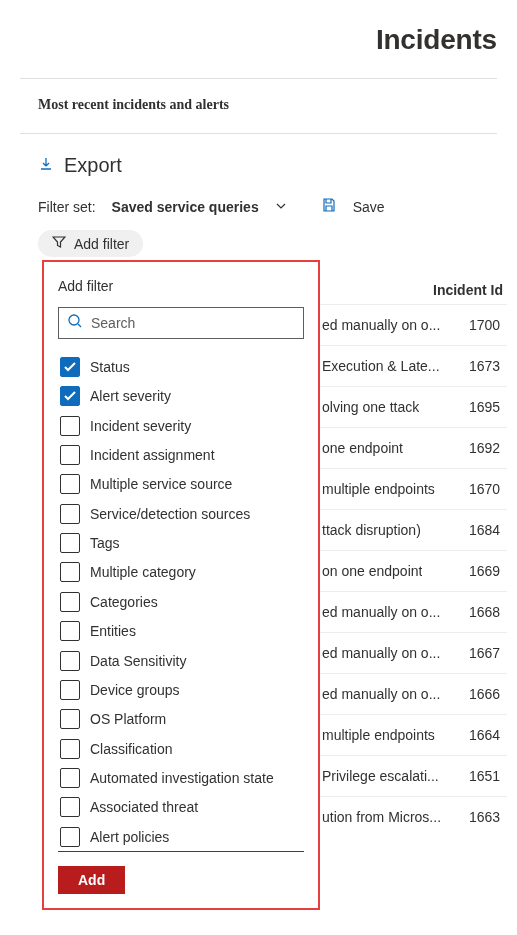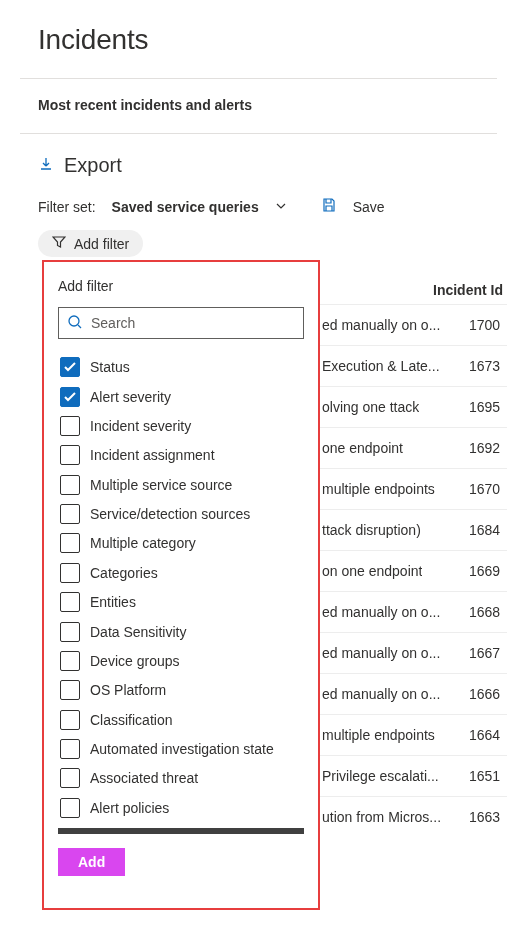--- a/index.html
+++ b/index.html
@@ -9,29 +9,31 @@
       background: #fff;
       font-family: "Segoe UI", -apple-system, sans-serif;
       font-size: 14px;
       color: #323130;
       padding: 18px 20px;
       position: relative;
       overflow: hidden;
     }
     .page-title {
       font-size: 28px;
-      font-weight: 400;
+      font-weight: 700;
       margin: 6px 0 22px 18px;
       letter-spacing: -0.2px;
+      text-align: right;
     }
     .hr { height: 1px; background: #e1dfdd; margin: 0 0 18px 0; }
     .subhead {
       font-size: 14px;
       font-weight: 600;
       margin: 0 0 20px 18px;
+      font-family: Liberation Serif, serif;
     }
     .toolbar-row {
       display: flex; align-items: center; gap: 10px;
       padding: 2px 0 20px 18px;
     }
     .dl-icon { width: 16px; height: 16px; color: #0f6cbd; }
     .export-label { font-size: 20px; }
     .filterset-row {
       display: flex; align-items: center; gap: 16px;
       padding: 0 0 14px 18px;
@@ -69,39 +71,39 @@
     .searchbox input {
       border: none; outline: none; width: 100%;
       font-size: 14px; font-family: inherit;
       color: #c2410c;
     }
     .searchbox input::placeholder { color: #605e5c; }
     .opts {
       margin-top: 14px;
       display: flex; flex-direction: column; gap: 1px;
       overflow: hidden;
-      border-bottom: 6px solid #404040;
+      border-bottom: 1px solid #404040;
       padding-bottom: 6px;
     }
     .opt {
       display: flex; align-items: center; gap: 10px;
       padding: 4.2px 2px;
     }
     .cb {
       width: 20px; height: 20px; border: 1px solid #323130;
       border-radius: 2px; display: flex; align-items: center; justify-content: center;
       background: #fff; flex-shrink: 0;
     }
     .cb.checked { background: #0f6cbd; border-color: #0f6cbd; }
     .cb.checked svg { display: block; width: 14px; height: 14px; color: #fff;}
     .cb svg { display: none; }
     .opt-label { font-size: 14px; }
     .add-btn {
       margin-top: 14px;
-      background: #d946ef; color: #fff;
+      background: #b91c1c; color: #fff;
       border: none; padding: 6px 20px;
       font-size: 14px; font-weight: 600;
       align-self: flex-start; cursor: pointer;
     }
 
     .tbl {
       position: absolute;
       left: 318px; top: 276px; right: 10px;
       font-size: 14px;
     }
@@ -261,20 +263,24 @@
       <div class="opt">
         <div class="cb"></div>
         <span class="opt-label">Multiple service source</span>
       </div>
       <div class="opt">
         <div class="cb"></div>
         <span class="opt-label">Service/detection sources</span>
       </div>
       <div class="opt">
         <div class="cb"></div>
+        <span class="opt-label">Tags</span>
+      </div>
+      <div class="opt">
+        <div class="cb"></div>
         <span class="opt-label">Multiple category</span>
       </div>
       <div class="opt">
         <div class="cb"></div>
         <span class="opt-label">Categories</span>
       </div>
       <div class="opt">
         <div class="cb"></div>
         <span class="opt-label">Entities</span>
       </div>

